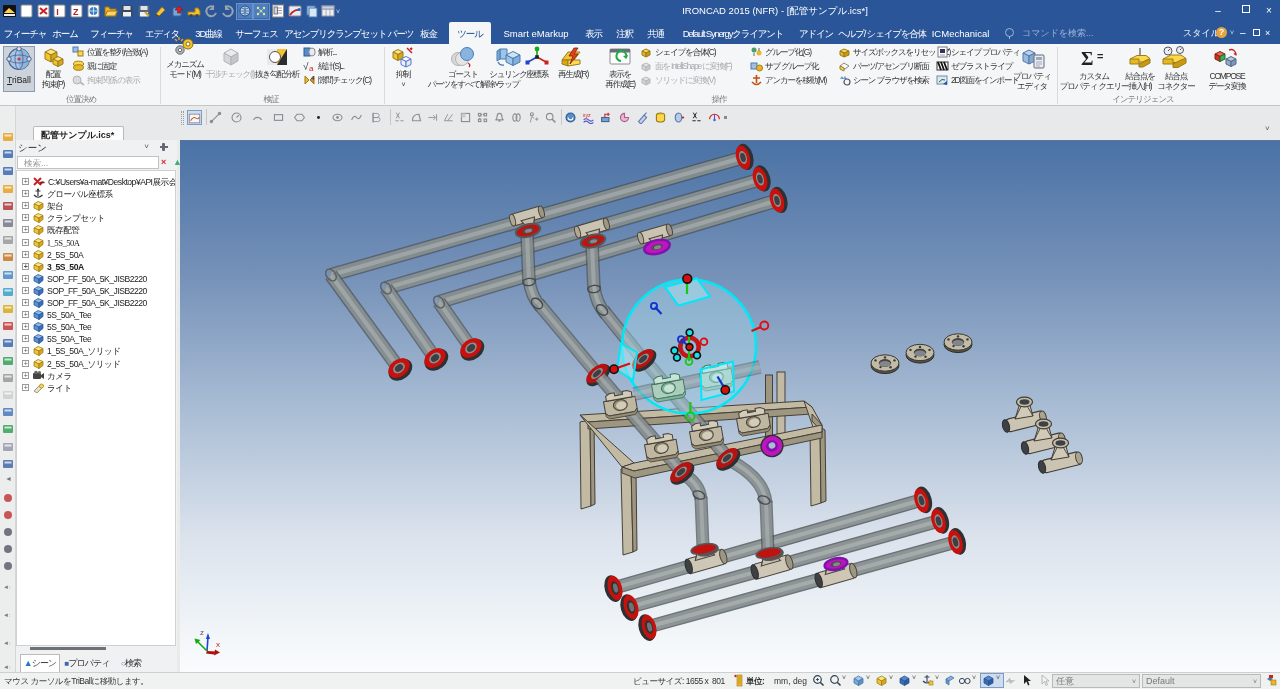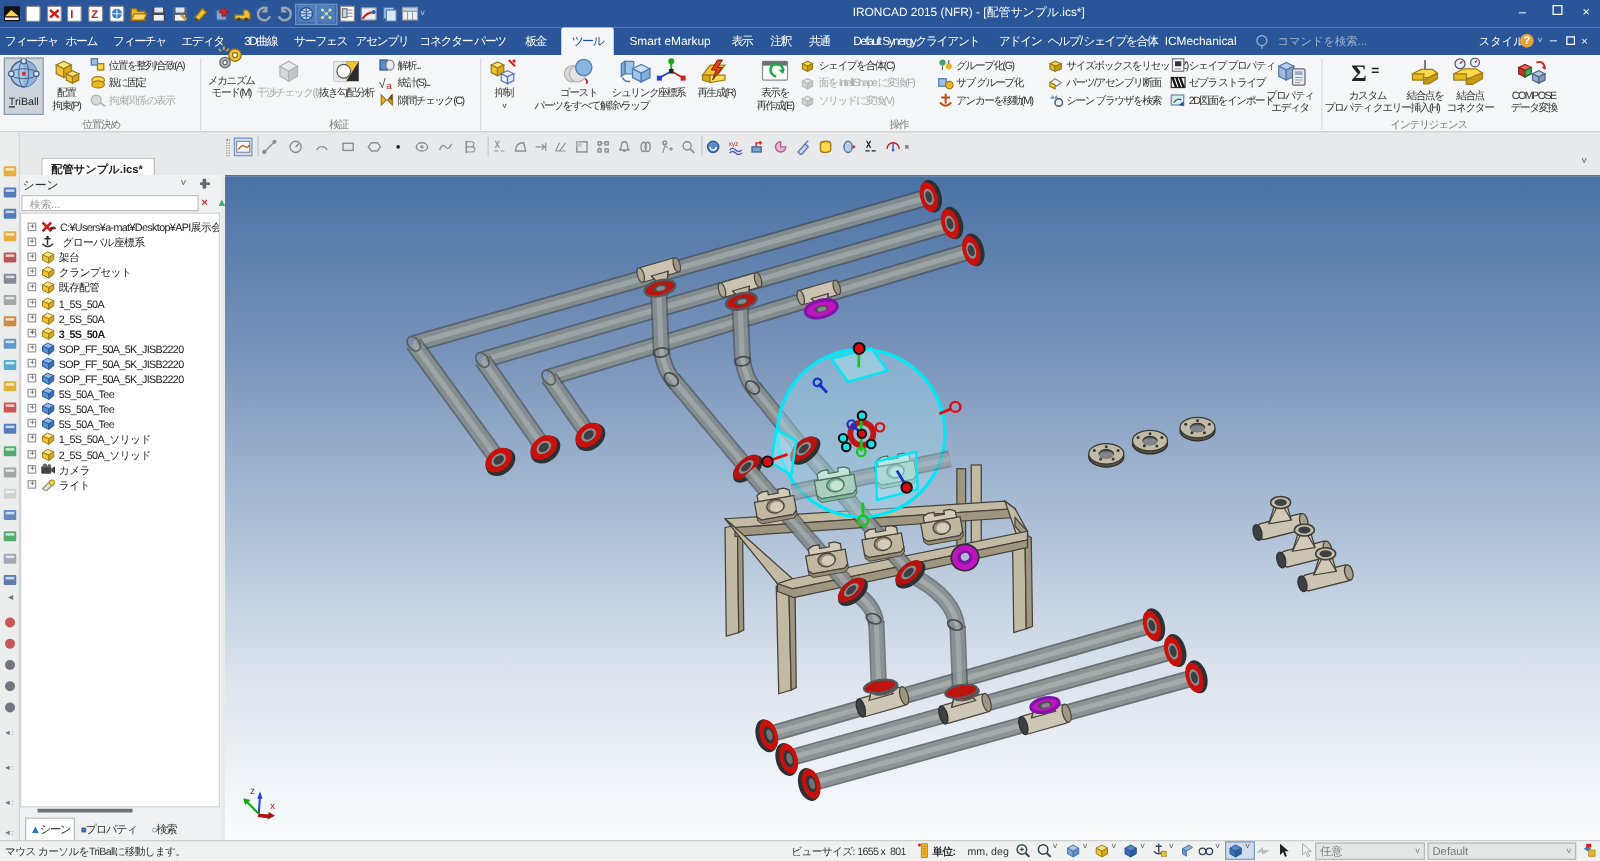--- a/index.html
+++ b/index.html
@@ -137,21 +137,21 @@
 <div class="wbtn" style="left:1210px;width:16px">–</div>
 <div class="wbtn" style="left:1238px;width:16px"><span style="display:inline-block;width:8px;height:8px;border:1px solid #fff;vertical-align:1px"></span></div>
 <div class="wbtn" style="left:1261px;width:16px">×</div>
 <div class="tab" style="left:-1px;top:22px;width:52px">フィーチャ</div>
 <div class="tab" style="left:44px;top:22px;width:42px">ホーム</div>
 <div class="tab" style="left:81px;top:22px;width:61px">フィーチャ</div>
 <div class="tab" style="left:136px;top:22px;width:52px">エディタ</div>
 <div class="tab" style="left:187px;top:22px;width:43px">3D曲線</div>
 <div class="tab" style="left:226px;top:22px;width:61px">サーフェス</div>
 <div class="tab" style="left:275px;top:22px;width:61px">アセンブリ</div>
-<div class="tab" style="left:318px;top:22px;width:104px">コネクター パーツ</div>
+<div class="tab" style="left:318px;top:22px;width:104px">クランプセット パーツ</div>
 <div class="tab" style="left:412px;top:22px;width:33px">板金</div>
 <div class="tab act" style="left:449px;top:22px;width:42px">ツール</div>
 <div class="tab" style="left:495px;top:22px;width:82px;letter-spacing:0px">Smart eMarkup</div>
 <div class="tab" style="left:577px;top:22px;width:33px">表示</div>
 <div class="tab" style="left:608px;top:22px;width:33px">注釈</div>
 <div class="tab" style="left:639px;top:22px;width:33px">共通</div>
 <div class="tab" style="left:658px;top:22px;width:150px">Default Synergyクライアント</div>
 <div class="tab" style="left:790px;top:22px;width:52px">アドイン</div>
 <div class="tab" style="left:827px;top:22px;width:110px">ヘルプ/ シェイプを合体</div>
 <div class="tab" style="left:922px;top:22px;width:77px;letter-spacing:0px">ICMechanical</div>
@@ -597,40 +597,40 @@
   <div style="position:absolute;right:12px;top:3px;width:3px;height:8px;background:#667;border-radius:1px"></div>
     <div style="position:absolute;right:9px;top:6px;width:8px;height:2px;background:#667"></div>
   <div style="position:absolute;left:1px;top:16px;width:142px;height:13px;background:#fff;border:1px solid #c0c1c2;font-size:8.5px;color:#9a9a9a;line-height:12px;padding-left:6px">検索...</div>
   <div style="position:absolute;left:145px;top:17px;width:11px;height:11px;color:#d22;font-weight:bold;font-size:9px;line-height:11px">×</div>
   <div style="position:absolute;left:157px;top:17px;width:11px;height:11px;color:#4a7;font-size:9px;line-height:11px">▲</div>
   <div id="ptree">
       <div class="treeitem" style="top:5.0px;"><span style="position:absolute;left:3px;top:2px;width:7px;height:7px;border:1px solid #9a9b9c;background:#fff;font-size:7px;line-height:6px;text-align:center;color:#555">+</span><span style="margin-left:13px"><svg width="14" height="11" viewBox="0 0 14 11" style="vertical-align:-2px">
             <path d="M 2,2 L 9,9 M 9,2 L 2,9" stroke="#c22" stroke-width="2"></path>
             <path d="M 8,6 q 4,-2 5,1 q -3,0 -5,2 Z" fill="#822"></path>
           </svg></span> <span style="font-size:8.6px">C:¥Users¥a-mat¥Desktop¥API展示会セッ</span></div>
-      <div class="treeitem" style="top:17.1px;font-family:Liberation Mono, monospace;"><span style="position:absolute;left:3px;top:2px;width:7px;height:7px;border:1px solid #9a9b9c;background:#fff;font-size:7px;line-height:6px;text-align:center;color:#555">+</span><span style="margin-left:13px"><svg width="13" height="11" viewBox="0 0 13 11" style="vertical-align:-2px">
+      <div class="treeitem" style="top:17.1px;"><span style="position:absolute;left:3px;top:2px;width:7px;height:7px;border:1px solid #9a9b9c;background:#fff;font-size:7px;line-height:6px;text-align:center;color:#555">+</span><span style="margin-left:13px"><svg width="13" height="11" viewBox="0 0 13 11" style="vertical-align:-2px">
             <path d="M 6,1 v 7 M 3.5,3 h 5 M 2,7 q 4,4.5 8.5,0" stroke="#333" stroke-width="1.2" fill="none"></path>
             <circle cx="6" cy="1.5" r="1" fill="#333"></circle>
           </svg></span> <span style="font-size:8.6px">グローバル座標系</span></div>
       <div class="treeitem" style="top:29.2px;"><span style="position:absolute;left:3px;top:2px;width:7px;height:7px;border:1px solid #9a9b9c;background:#fff;font-size:7px;line-height:6px;text-align:center;color:#555">+</span><span style="margin-left:13px"><svg width="13" height="11" viewBox="0 0 13 11" style="vertical-align:-2px">
             <path d="M 2,4 l 4,-2.5 l 5,2 l -4,2.5 Z" fill="#ffe37a" stroke="#9a7d20" stroke-width="0.8"></path>
             <path d="M 2,4 v 4 l 5,2.5 v -4.5 Z" fill="#f4c430" stroke="#9a7d20" stroke-width="0.8"></path>
             <path d="M 11,3.5 v 4 l -4,3 v -4.5 Z" fill="#d9a818" stroke="#9a7d20" stroke-width="0.8"></path>
           </svg></span> <span style="font-size:8.6px">架台</span></div>
       <div class="treeitem" style="top:41.3px;"><span style="position:absolute;left:3px;top:2px;width:7px;height:7px;border:1px solid #9a9b9c;background:#fff;font-size:7px;line-height:6px;text-align:center;color:#555">+</span><span style="margin-left:13px"><svg width="13" height="11" viewBox="0 0 13 11" style="vertical-align:-2px">
             <path d="M 2,4 l 4,-2.5 l 5,2 l -4,2.5 Z" fill="#ffe37a" stroke="#9a7d20" stroke-width="0.8"></path>
             <path d="M 2,4 v 4 l 5,2.5 v -4.5 Z" fill="#f4c430" stroke="#9a7d20" stroke-width="0.8"></path>
             <path d="M 11,3.5 v 4 l -4,3 v -4.5 Z" fill="#d9a818" stroke="#9a7d20" stroke-width="0.8"></path>
           </svg></span> <span style="font-size:8.6px">クランプセット</span></div>
       <div class="treeitem" style="top:53.4px;"><span style="position:absolute;left:3px;top:2px;width:7px;height:7px;border:1px solid #9a9b9c;background:#fff;font-size:7px;line-height:6px;text-align:center;color:#555">+</span><span style="margin-left:13px"><svg width="13" height="11" viewBox="0 0 13 11" style="vertical-align:-2px">
             <path d="M 2,4 l 4,-2.5 l 5,2 l -4,2.5 Z" fill="#ffe37a" stroke="#9a7d20" stroke-width="0.8"></path>
             <path d="M 2,4 v 4 l 5,2.5 v -4.5 Z" fill="#f4c430" stroke="#9a7d20" stroke-width="0.8"></path>
             <path d="M 11,3.5 v 4 l -4,3 v -4.5 Z" fill="#d9a818" stroke="#9a7d20" stroke-width="0.8"></path>
           </svg></span> <span style="font-size:8.6px">既存配管</span></div>
-      <div class="treeitem" style="top:65.5px;"><span style="position:absolute;left:3px;top:2px;width:7px;height:7px;border:1px solid #9a9b9c;background:#fff;font-size:7px;line-height:6px;text-align:center;color:#555">+</span><span style="margin-left:13px"><svg width="13" height="11" viewBox="0 0 13 11" style="vertical-align:-2px">
+      <div class="treeitem" style="top:65.5px;font-family:Liberation Serif, serif;"><span style="position:absolute;left:3px;top:2px;width:7px;height:7px;border:1px solid #9a9b9c;background:#fff;font-size:7px;line-height:6px;text-align:center;color:#555">+</span><span style="margin-left:13px"><svg width="13" height="11" viewBox="0 0 13 11" style="vertical-align:-2px">
             <path d="M 2,4 l 4,-2.5 l 5,2 l -4,2.5 Z" fill="#ffe37a" stroke="#9a7d20" stroke-width="0.8"></path>
             <path d="M 2,4 v 4 l 5,2.5 v -4.5 Z" fill="#f4c430" stroke="#9a7d20" stroke-width="0.8"></path>
             <path d="M 11,3.5 v 4 l -4,3 v -4.5 Z" fill="#d9a818" stroke="#9a7d20" stroke-width="0.8"></path>
           </svg></span> <span style="font-size:8.6px">1_5S_50A</span></div>
       <div class="treeitem" style="top:77.6px;"><span style="position:absolute;left:3px;top:2px;width:7px;height:7px;border:1px solid #9a9b9c;background:#fff;font-size:7px;line-height:6px;text-align:center;color:#555">+</span><span style="margin-left:13px"><svg width="13" height="11" viewBox="0 0 13 11" style="vertical-align:-2px">
             <path d="M 2,4 l 4,-2.5 l 5,2 l -4,2.5 Z" fill="#ffe37a" stroke="#9a7d20" stroke-width="0.8"></path>
             <path d="M 2,4 v 4 l 5,2.5 v -4.5 Z" fill="#f4c430" stroke="#9a7d20" stroke-width="0.8"></path>
             <path d="M 11,3.5 v 4 l -4,3 v -4.5 Z" fill="#d9a818" stroke="#9a7d20" stroke-width="0.8"></path>
           </svg></span> <span style="font-size:8.6px">2_5S_50A</span></div>
       <div class="treeitem" style="top:89.7px;font-weight:bold;"><span style="position:absolute;left:3px;top:2px;width:7px;height:7px;border:1px solid #9a9b9c;background:#fff;font-size:7px;line-height:6px;text-align:center;color:#555">+</span><span style="margin-left:13px"><svg width="13" height="11" viewBox="0 0 13 11" style="vertical-align:-2px">

